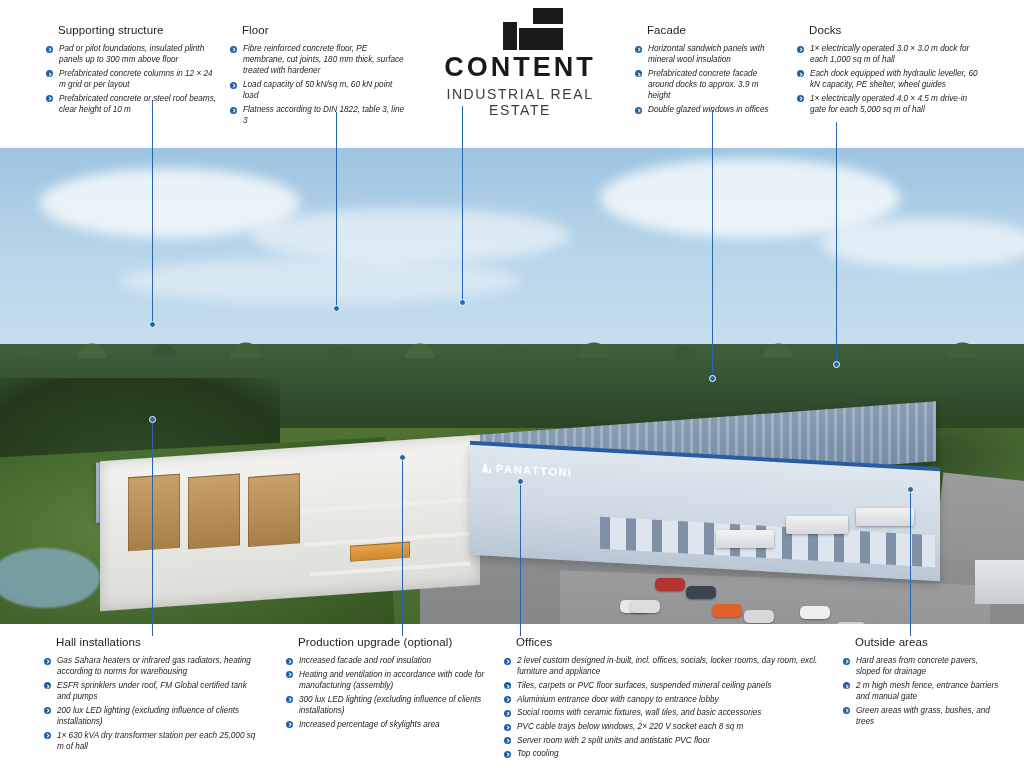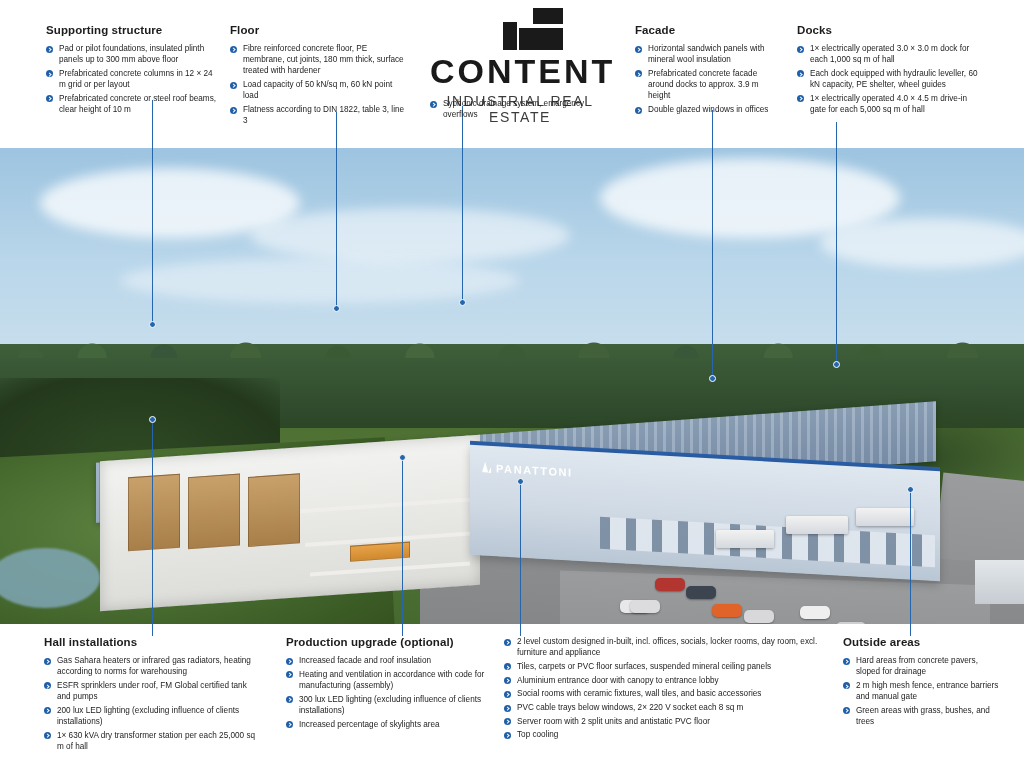--- a/index.html
+++ b/index.html
@@ -33,21 +33,21 @@
   }
   .logo-mark .sq2 {
     position: absolute; left: 26px; top: 14px;
     width: 14px; height: 28px; background: #1a1a1a;
   }
   .logo-mark .sq3 {
     position: absolute; left: 42px; top: 20px;
     width: 44px; height: 22px; background: #1a1a1a;
   }
   .logo-word {
-    font-size: 34px; letter-spacing: 3px; font-weight: 700;
+    font-size: 27px; letter-spacing: 3px; font-weight: 700;
     color: #1a1a1a; line-height: 1;
   }
   .logo-sub {
     font-size: 14px; letter-spacing: 1.6px; color: #3b3b3b;
     margin-top: 5px;
   }
 
   
   .hero {
     position: absolute;
@@ -197,24 +197,24 @@
     transform: rotate(6deg);
   }
   .bldg-right {
     position:absolute; left: 975px; top: 412px; width: 60px; height: 44px;
     background: linear-gradient(#e3e7ea, #c6ccd2);
   }
 
   
   .callout { position: absolute; }
   .callout h3 {
-    font-size: 11.5px; font-weight: 700; color: #1c1c1c;
-    margin-bottom: 7px; letter-spacing: .1px;
-  }
-  .callout ul { list-style: none; }
+    font-size: 11.5px; font-weight: 400; color: #1c1c1c;
+    margin-bottom: 7px; letter-spacing: .1px; margin-left: 12px;
+  }
+  .callout ul { list-style: none; font-style: italic; }
   .callout li {
     position: relative;
     padding-left: 13px;
     font-size: 8.2px;
     line-height: 11.2px;
     color: #1d1d1d;
     margin-bottom: 2.5px;
   }
   .callout li:before {
     content: "";
@@ -351,25 +351,20 @@
 
   <div class="callout" style="left:230px; top:24px; width:176px;">
     <h3>Floor</h3>
     <ul>
       <li>Fibre reinforced concrete floor, PE membrane, cut joints, 180 mm thick, surface treated with hardener</li>
       <li>Load capacity of 50 kN/sq m, 60 kN point load</li>
       <li>Flatness according to DIN 1822, table 3, line 3</li>
     </ul>
   </div>
 
-  <div class="callout" style="left:430px; top:98px; width:180px;">
-    <ul>
-      <li>Syphonic drainage system, emergency overflows</li>
-    </ul>
-  </div>
 
   <div class="callout" style="left:635px; top:24px; width:146px;">
     <h3>Facade</h3>
     <ul>
       <li>Horizontal sandwich panels with mineral wool insulation</li>
       <li>Prefabricated concrete facade around docks to approx. 3.9 m height</li>
       <li>Double glazed windows in offices</li>
     </ul>
   </div>
 
@@ -396,20 +391,21 @@
     <h3>Production upgrade (optional)</h3>
     <ul>
       <li>Increased facade and roof insulation</li>
       <li>Heating and ventilation in accordance with code for manufacturing (assembly)</li>
       <li>300 lux LED lighting (excluding influence of clients installations)</li>
       <li>Increased percentage of skylights area</li>
     </ul>
   </div>
 
   <div class="callout" style="left:504px; top:636px; width:320px;">
+    <h3>Offices</h3>
     <ul>
       <li>2 level custom designed in-built, incl. offices, socials, locker rooms, day room, excl. furniture and appliance</li>
       <li>Tiles, carpets or PVC floor surfaces, suspended mineral ceiling panels</li>
       <li>Aluminium entrance door with canopy to entrance lobby</li>
       <li>Social rooms with ceramic fixtures, wall tiles, and basic accessories</li>
       <li>PVC cable trays below windows, 2× 220 V socket each 8 sq m</li>
       <li>Server room with 2 split units and antistatic PVC floor</li>
       <li>Top cooling</li>
     </ul>
   </div>

